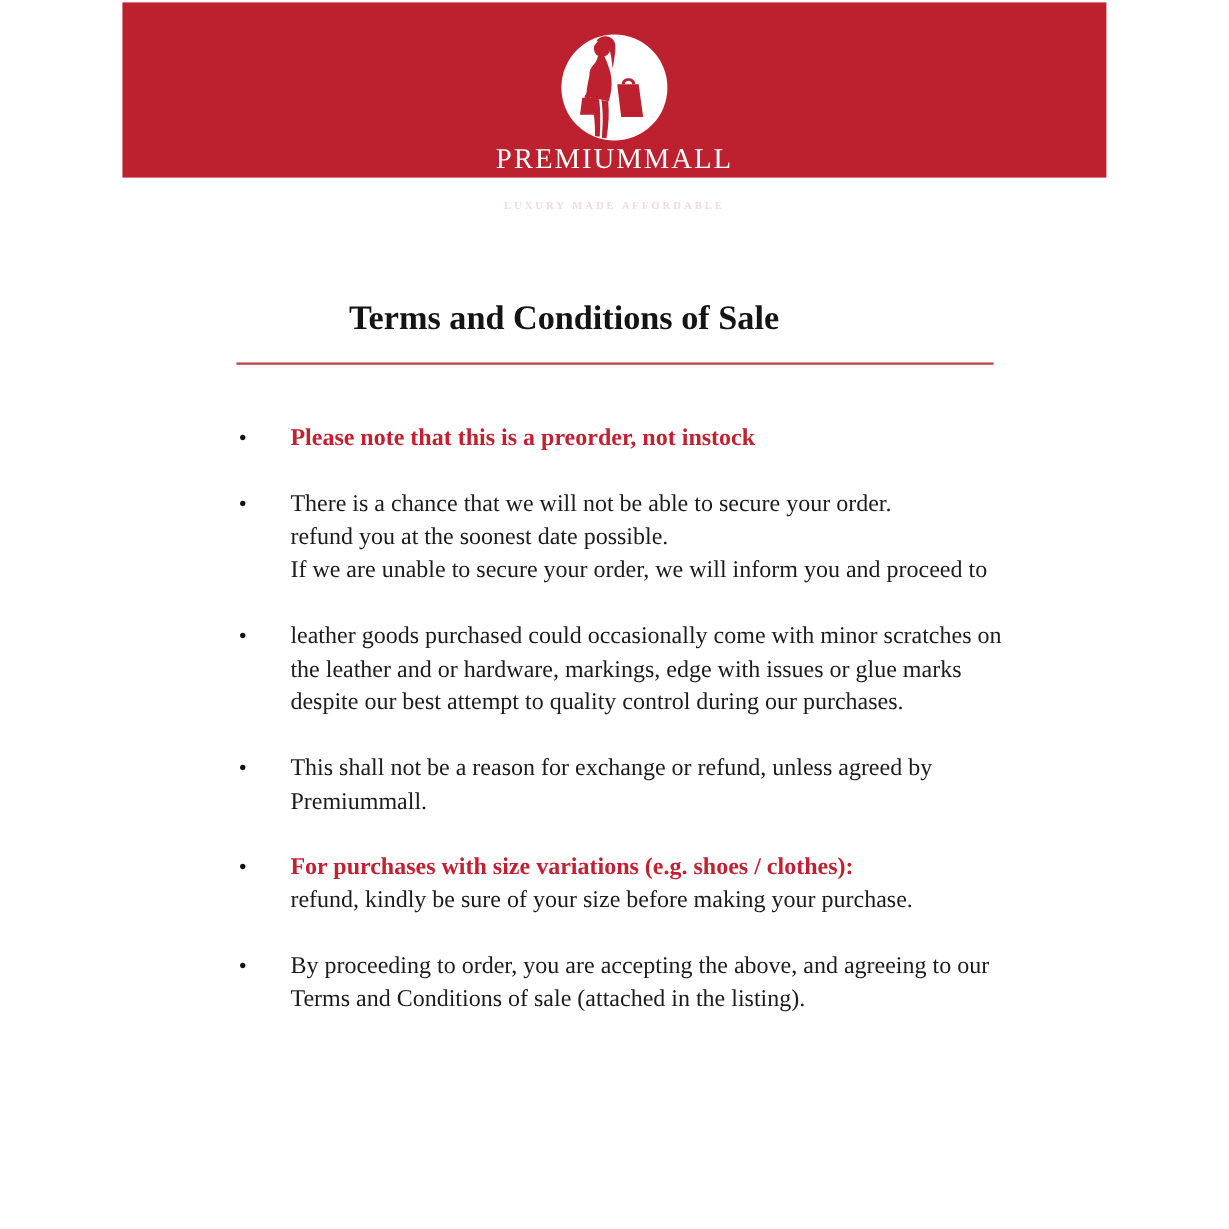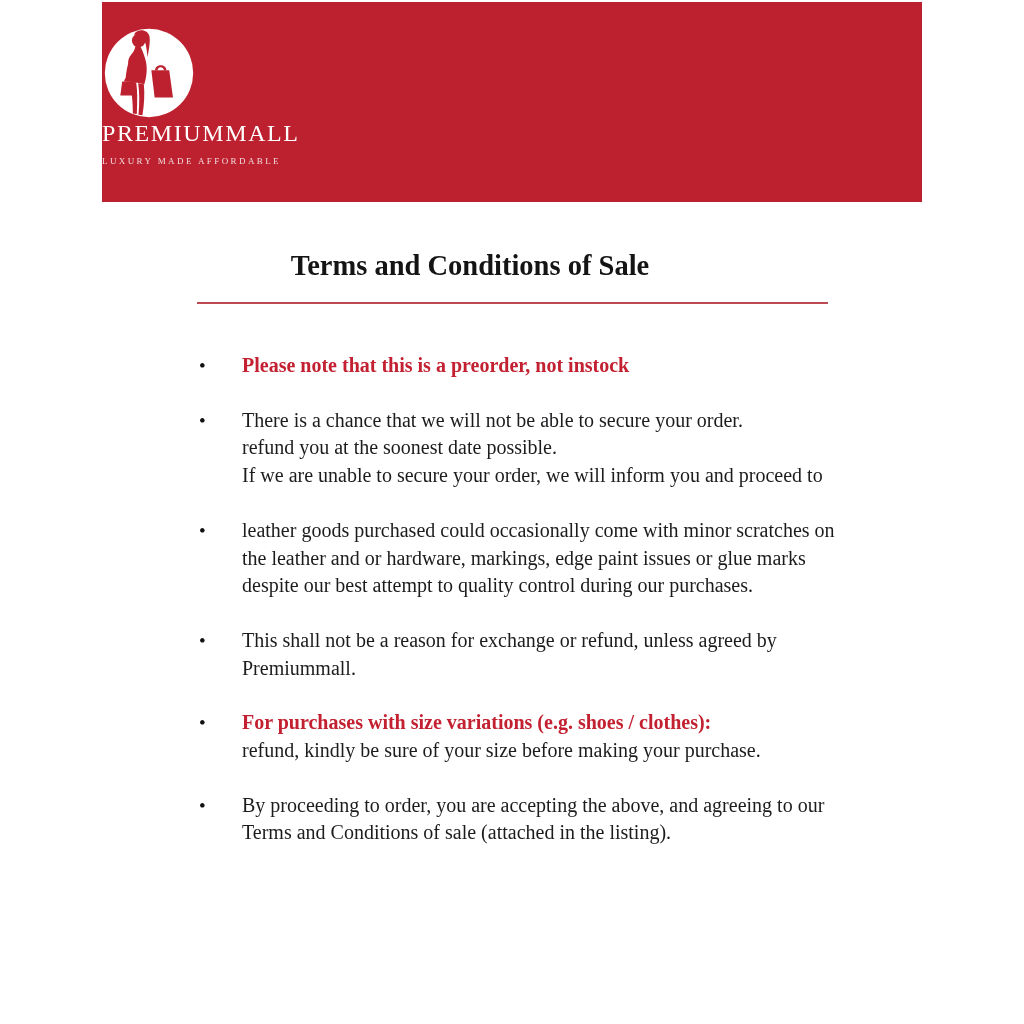--- a/index.html
+++ b/index.html
@@ -4,32 +4,32 @@
 <style>
   html,body{margin:0;padding:0;}
   body{
     width:1024px;height:1024px;
     background:#ffffff;
     font-family:"Liberation Serif","DejaVu Serif",serif;
     position:relative;
     overflow:hidden;
   }
   .banner{
-    position:absolute;left:102px;top:2px;width:820px;height:200px;
+    position:absolute;left:102px;top:2px;width:820px;height:146px;
     background:var(--banner-red,#bd202e);
-    display:flex;flex-direction:column;
+    display:flex;flex-direction:column;align-items:center;
   }
   .logo-wrap{margin-top:24px;width:94px;height:94px;line-height:0;}
   .brand-name{
     color:#ffffff;font-size:24px;letter-spacing:1.6px;
     line-height:1;margin-top:1px;font-weight:400;
   }
   .brand-tagline{
     color:#f0dcdd;font-size:9px;letter-spacing:2.4px;
-    line-height:1;margin-top:12px;font-weight:400;
+    line-height:1;margin-top:22px;font-weight:700;
   }
   h1.doc-title{
     position:absolute;top:249px;left:0;width:940px;margin:0;
     text-align:center;font-size:28.5px;line-height:33px;
     font-weight:bold;color:#141414;
   }
   .title-rule{
     position:absolute;top:302px;left:197px;width:631px;height:2px;
     background:var(--rule-red,#bd4953);
   }
@@ -97,21 +97,21 @@
         <li>
           <div class="line red">Please note that this is a preorder, not instock</div>
         </li>
         <li>
           <div class="line">There is a chance that we will not be able to secure your order.</div>
           <div class="line">refund you at the soonest date possible.</div>
           <div class="line">If we are unable to secure your order, we will inform you and proceed to</div>
         </li>
         <li>
           <div class="line">leather goods purchased could occasionally come with minor scratches on</div>
-          <div class="line">the leather and or hardware, markings, edge paint issues or glue marks</div>
+          <div class="line">the leather and or hardware, markings, edge with issues or glue marks</div>
           <div class="line">despite our best attempt to quality control during our purchases.</div>
         </li>
         <li>
           <div class="line">This shall not be a reason for exchange or refund, unless agreed by</div>
           <div class="line">Premiummall.</div>
         </li>
         <li>
           <div class="line red">For purchases with size variations (e.g. shoes / clothes):</div>
           <div class="line">refund, kindly be sure of your size before making your purchase.</div>
         </li>

